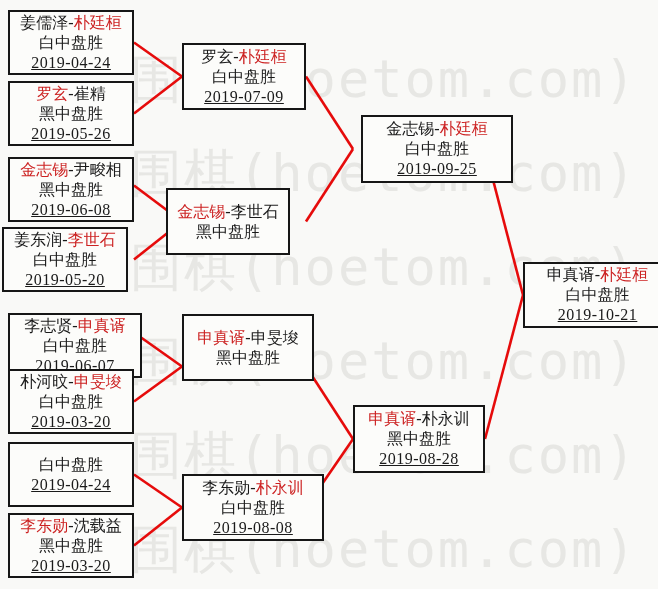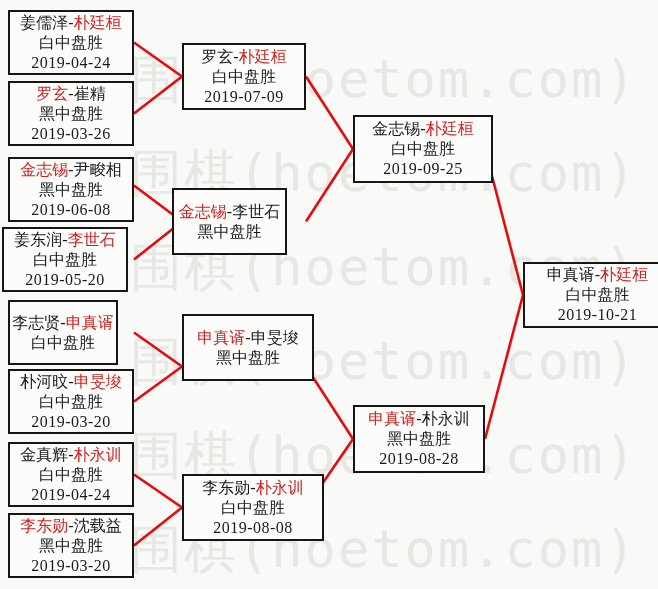--- a/index.html
+++ b/index.html
@@ -33,21 +33,21 @@
     display: flex;
     flex-direction: column;
     justify-content: center;
     align-items: center;
     text-align: right;
     font-size: 16px;
     line-height: 20px;
   }
   .box .players { white-space: nowrap; }
   .box .winner { color: var(--winner-red, #cc2222); }
-  .box .date { letter-spacing: 0.5px; }
+  .box .date { letter-spacing: 0.5px; text-decoration: underline; }
 </style>
 </head>
 <body>
 
 <div class="wm-layer">
   <div class="wm" style="top:45px">围棋(hoetom.com)</div>
   <div class="wm" style="top:139px">围棋(hoetom.com)</div>
   <div class="wm" style="top:233px">围棋(hoetom.com)</div>
   <div class="wm" style="top:327px">围棋(hoetom.com)</div>
   <div class="wm" style="top:421px">围棋(hoetom.com)</div>
@@ -72,72 +72,72 @@
 </svg>
 
 <div class="box" style="left:8px;top:10px;width:126px;height:65px">
   <div class="players"><span>姜儒泽</span><span>-</span><span class="winner">朴廷桓</span></div>
   <div class="result">白中盘胜</div>
   <div class="date">2019-04-24</div>
 </div>
 <div class="box" style="left:8px;top:81px;width:126px;height:65px">
   <div class="players"><span class="winner">罗玄</span><span>-</span><span>崔精</span></div>
   <div class="result">黑中盘胜</div>
-  <div class="date">2019-03-26</div>
+  <div class="date">2019-05-26</div>
 </div>
 <div class="box" style="left:8px;top:157px;width:126px;height:65px">
   <div class="players"><span class="winner">金志锡</span><span>-</span><span>尹畯相</span></div>
   <div class="result">黑中盘胜</div>
   <div class="date">2019-06-08</div>
 </div>
 <div class="box" style="left:2px;top:227px;width:126px;height:65px">
   <div class="players"><span>姜东润</span><span>-</span><span class="winner">李世石</span></div>
   <div class="result">白中盘胜</div>
   <div class="date">2019-05-20</div>
 </div>
-<div class="box" style="left:8px;top:300px;width:110px;height:65px">
+<div class="box" style="left:8px;top:313px;width:134px;height:65px">
   <div class="players"><span>李志贤</span><span>-</span><span class="winner">申真谞</span></div>
   <div class="result">白中盘胜</div>
+  <div class="date">2019-06-07</div>
 </div>
 <div class="box" style="left:8px;top:369px;width:126px;height:65px">
   <div class="players"><span>朴河旼</span><span>-</span><span class="winner">申旻埈</span></div>
   <div class="result">白中盘胜</div>
   <div class="date">2019-03-20</div>
 </div>
 <div class="box" style="left:8px;top:442px;width:126px;height:65px">
-  <div class="players"><span>金真辉</span><span>-</span><span class="winner">朴永训</span></div>
   <div class="result">白中盘胜</div>
   <div class="date">2019-04-24</div>
 </div>
 <div class="box" style="left:8px;top:513px;width:126px;height:65px">
   <div class="players"><span class="winner">李东勋</span><span>-</span><span>沈载益</span></div>
   <div class="result">黑中盘胜</div>
   <div class="date">2019-03-20</div>
 </div>
 
 <div class="box" style="left:182px;top:43px;width:124px;height:67px">
   <div class="players"><span>罗玄</span><span>-</span><span class="winner">朴廷桓</span></div>
   <div class="result">白中盘胜</div>
   <div class="date">2019-07-09</div>
 </div>
-<div class="box" style="left:172px;top:188px;width:115px;height:67px">
+<div class="box" style="left:166px;top:188px;width:124px;height:67px">
   <div class="players"><span class="winner">金志锡</span><span>-</span><span>李世石</span></div>
   <div class="result">黑中盘胜</div>
 </div>
 <div class="box" style="left:182px;top:314px;width:132px;height:67px">
   <div class="players"><span class="winner">申真谞</span><span>-</span><span>申旻埈</span></div>
   <div class="result">黑中盘胜</div>
 </div>
 <div class="box" style="left:182px;top:474px;width:142px;height:67px">
   <div class="players"><span>李东勋</span><span>-</span><span class="winner">朴永训</span></div>
   <div class="result">白中盘胜</div>
   <div class="date">2019-08-08</div>
 </div>
 
-<div class="box" style="left:353px;top:115px;width:140px;height:68px">
+<div class="box" style="left:361px;top:115px;width:152px;height:68px">
   <div class="players"><span>金志锡</span><span>-</span><span class="winner">朴廷桓</span></div>
   <div class="result">白中盘胜</div>
   <div class="date">2019-09-25</div>
 </div>
 <div class="box" style="left:353px;top:405px;width:132px;height:68px">
   <div class="players"><span class="winner">申真谞</span><span>-</span><span>朴永训</span></div>
   <div class="result">黑中盘胜</div>
   <div class="date">2019-08-28</div>
 </div>
 

